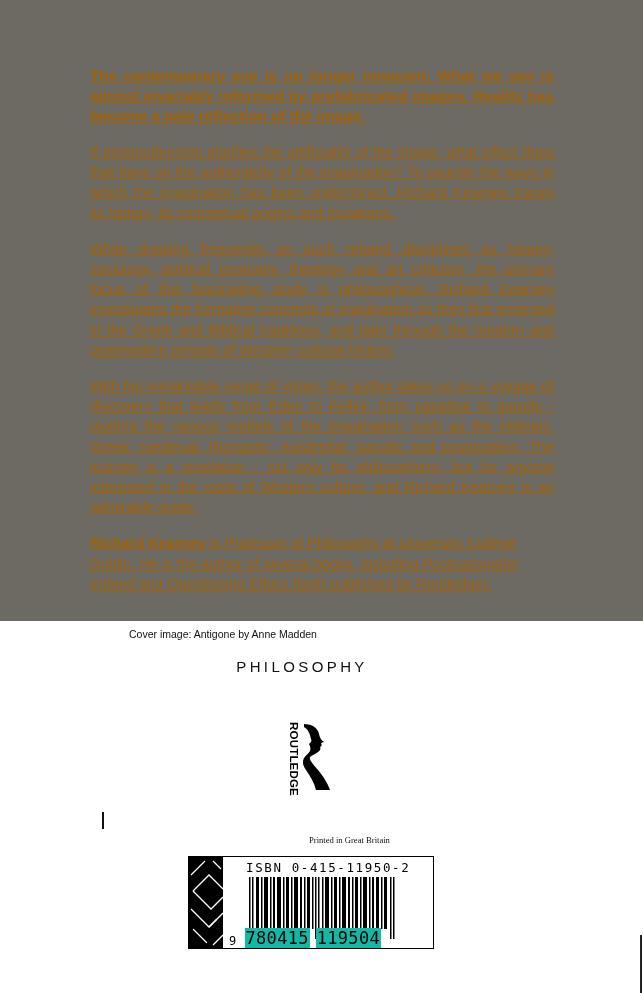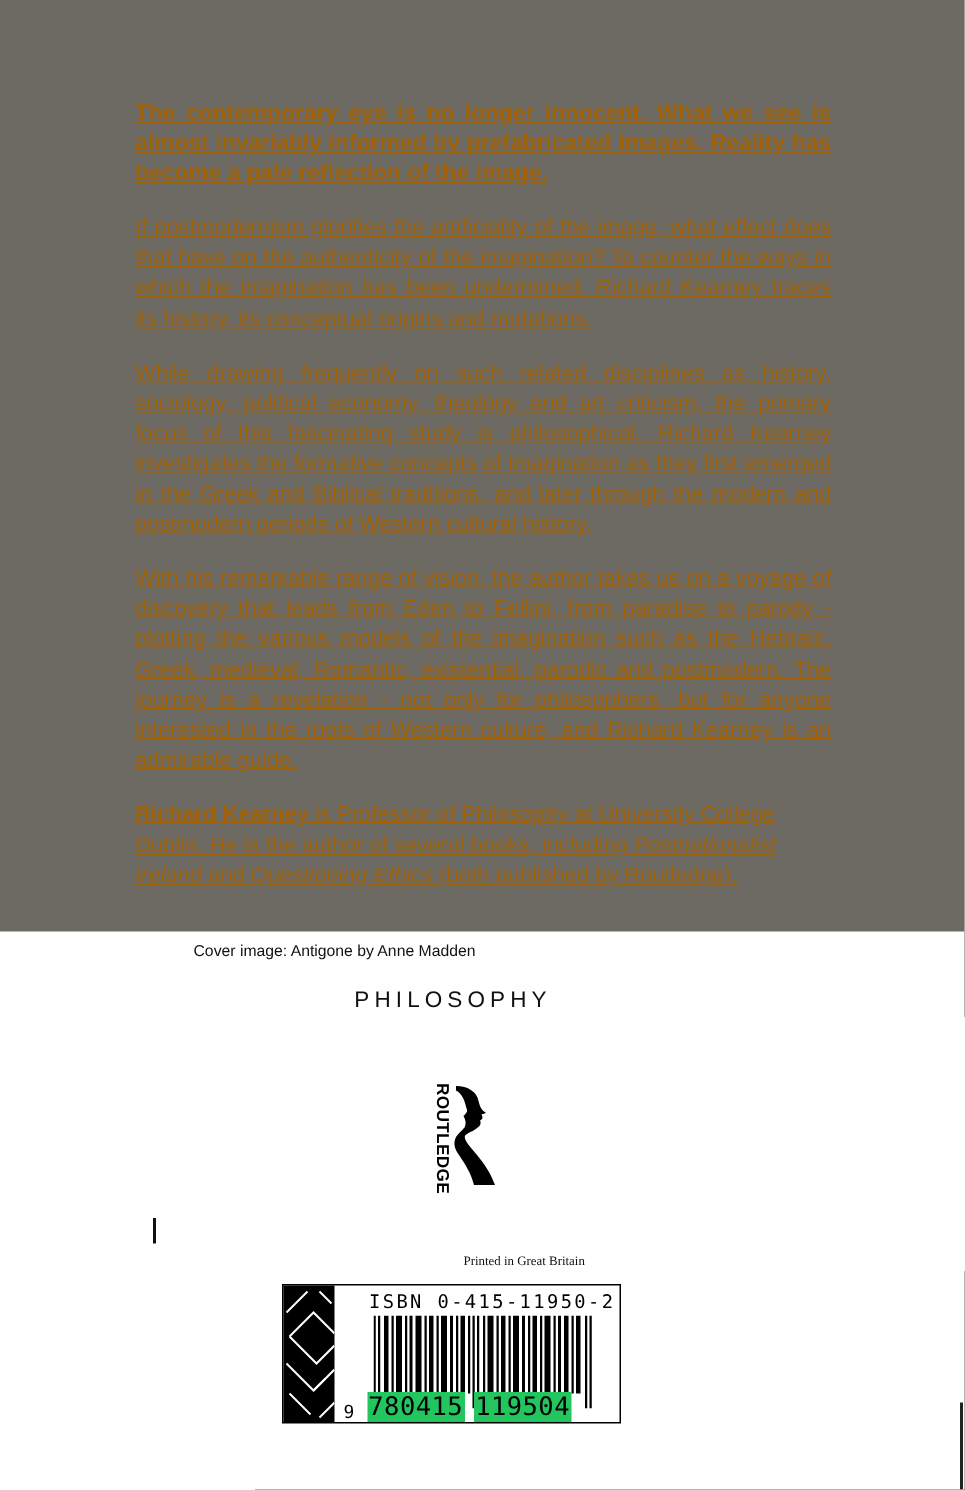--- a/index.html
+++ b/index.html
@@ -54,21 +54,21 @@
   .addr-divider {
     display: inline-block; width: 1.5px; height: 17px; background: #111;
     margin: 0 10px 0 12px;
   }
   .printed {
     position: absolute; left: 286px; top: 835px;
     font-family: "Liberation Serif", "DejaVu Serif", serif;
     font-size: 8.6px; color: #111; margin-left: 23px;
   }
   .barcode-box {
-    position: absolute; left: 188px; top: 856px; width: 226px; height: 93px;
+    position: absolute; left: 188px; top: 856px; width: 246px; height: 93px;
     border: 1.5px solid #000; background: #fff; box-sizing: border-box;
   }
   .barcode-pattern {
     position: absolute; left: 0; top: 0; width: 34px; height: 100%;
     background: #000;
   }
   .isbn-text {
     position: absolute; left: 57px; top: 3px;
     font-family: "DejaVu Sans Mono", "Liberation Mono", monospace;
     font-size: 12.5px; letter-spacing: 1.6px; color: #000;
@@ -76,21 +76,21 @@
   .bars {
     position: absolute; left: 60px; top: 20px; width: 148px; height: 62px;
   }
   .ean-digits {
     position: absolute; left: 40px; top: 71px;
     font-family: "DejaVu Sans Mono", "Liberation Mono", monospace;
     font-size: 17px; color: #000; letter-spacing: 0.3px;
     display: flex; align-items: flex-end;
   }
   .ean-first { font-size: 12px; margin-right: 8px; }
-  .ean-group { background: #22c55e; padding: 0 1px; }
+  .ean-group { background: #14b8a6; padding: 0 1px; }
   .ean-gap { display: inline-block; width: 6px; }
   .spine-line {
     position: absolute; left: 640px; top: 935px; width: 2px; height: 58px;
     background: #222;
   }
 </style>
 </head>
 <body>
 
 <div class="grey-panel"></div>

